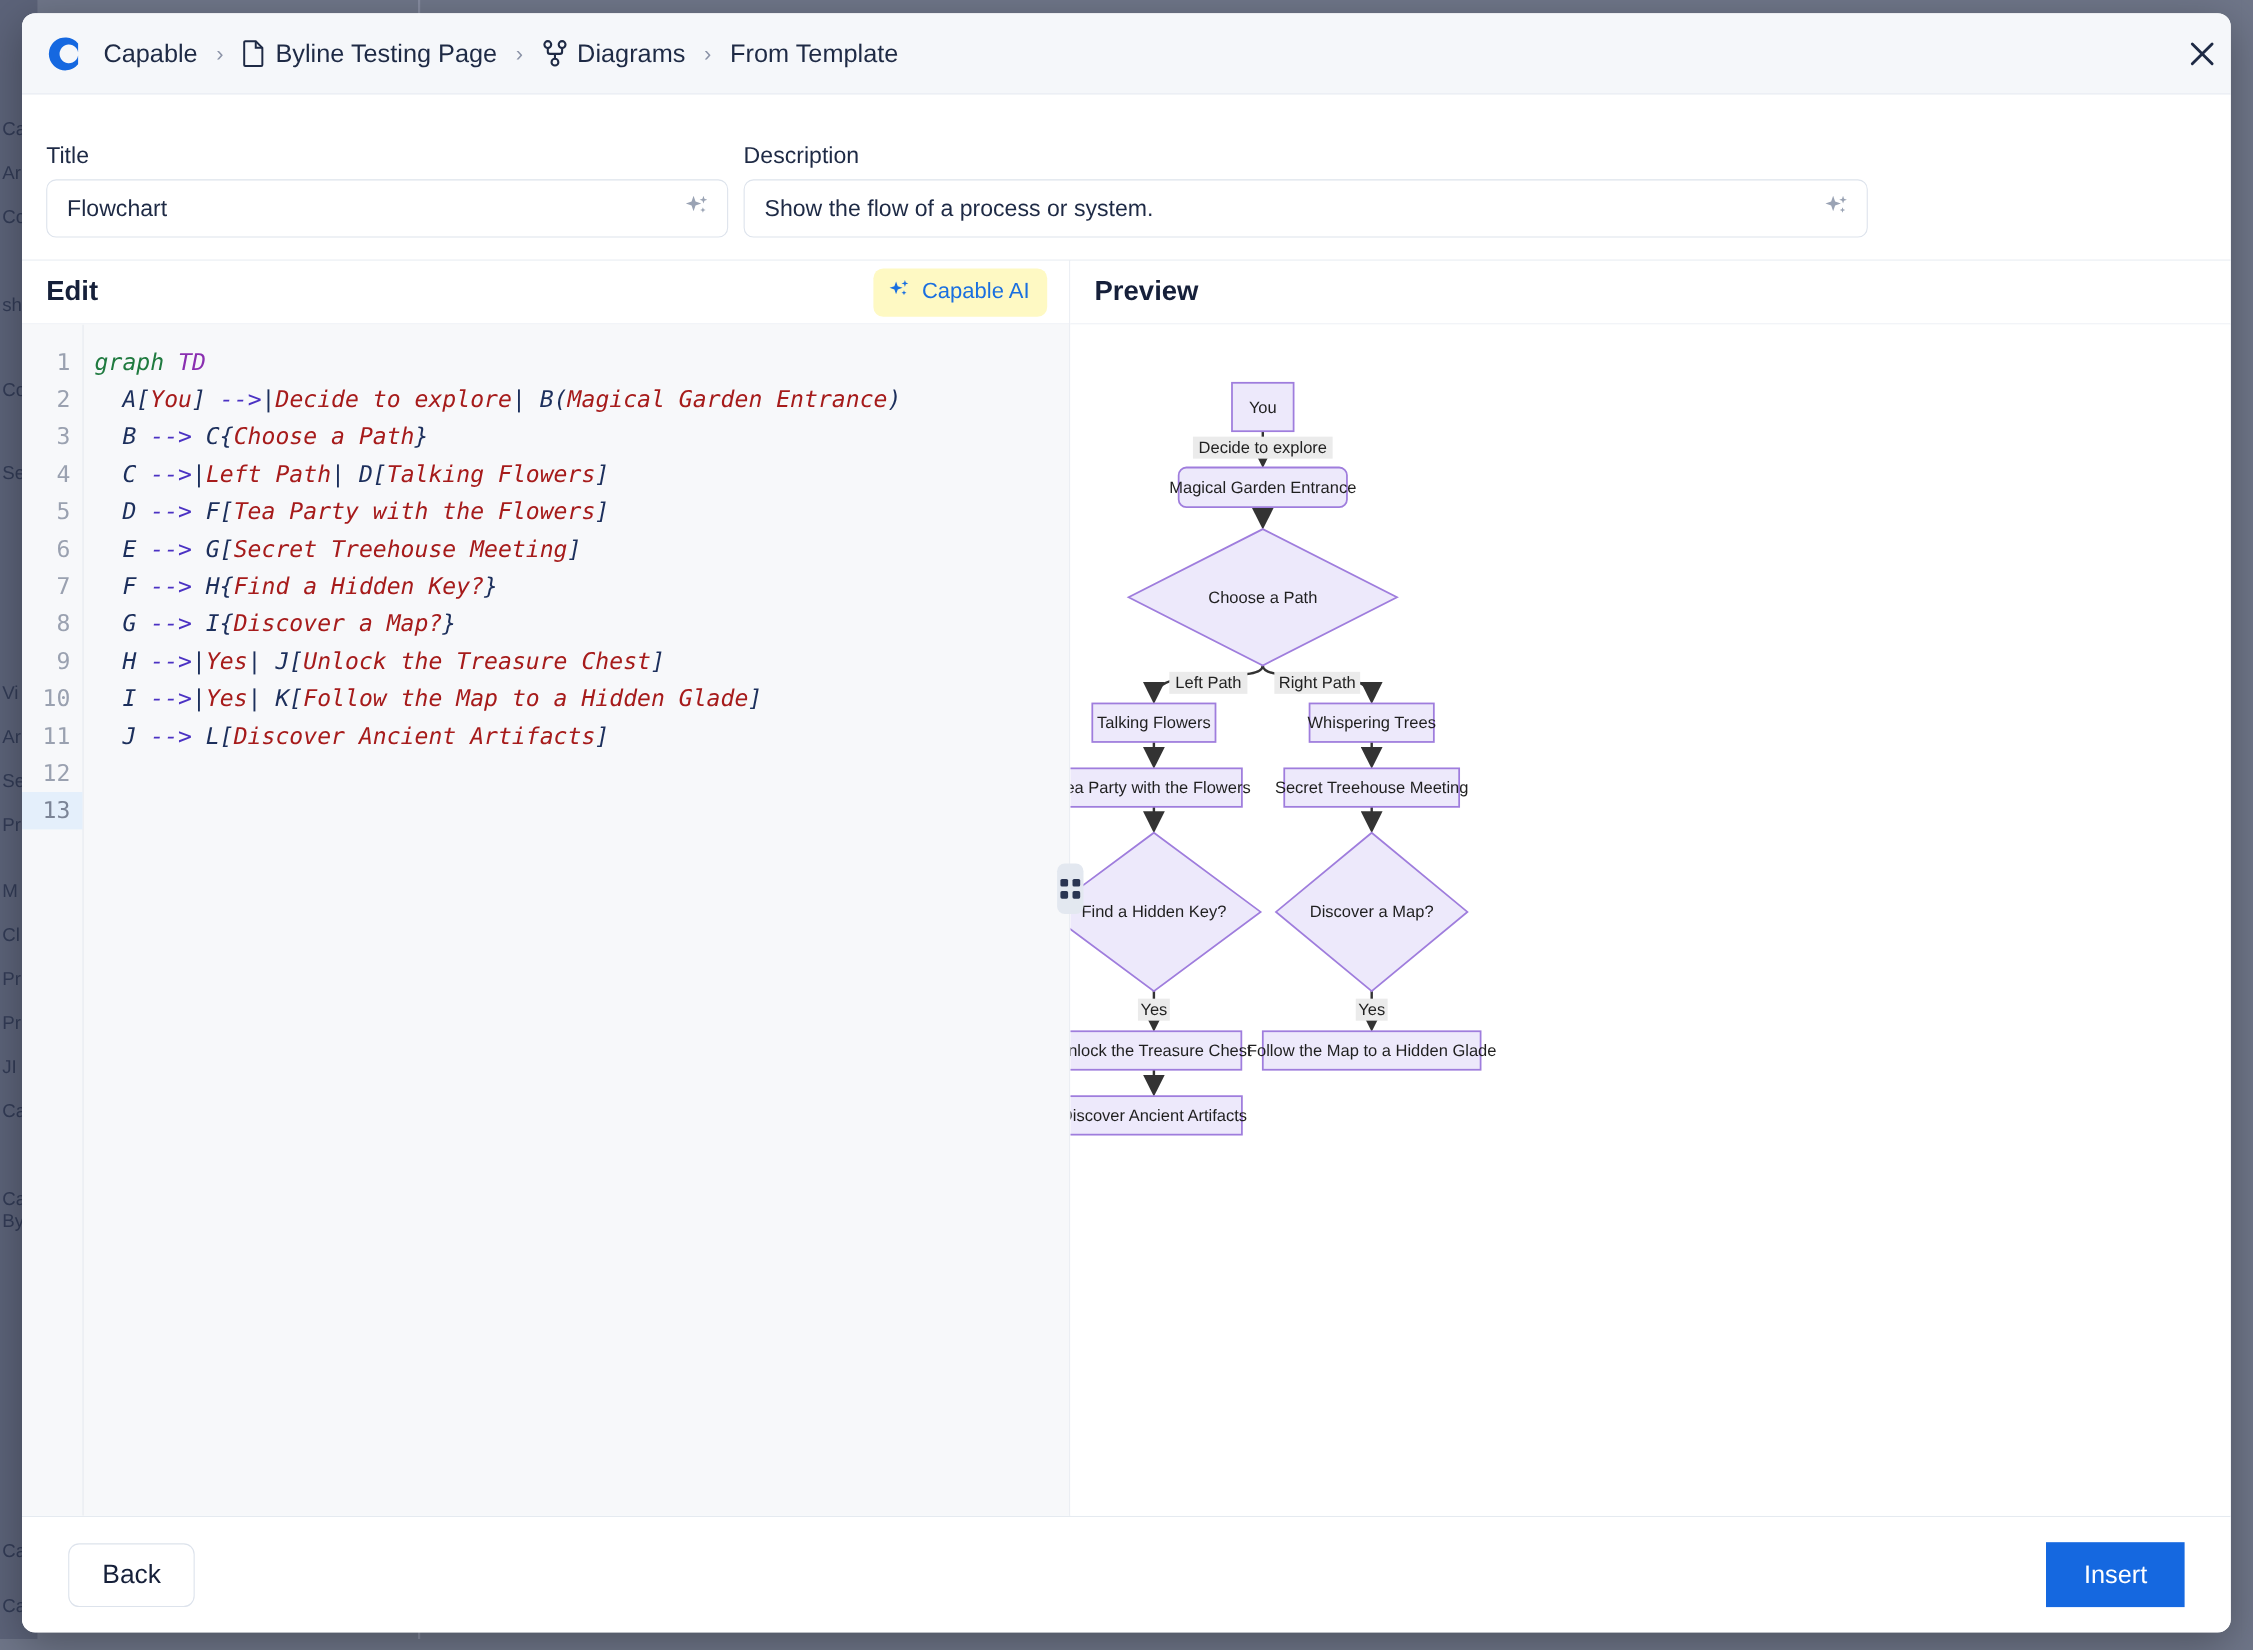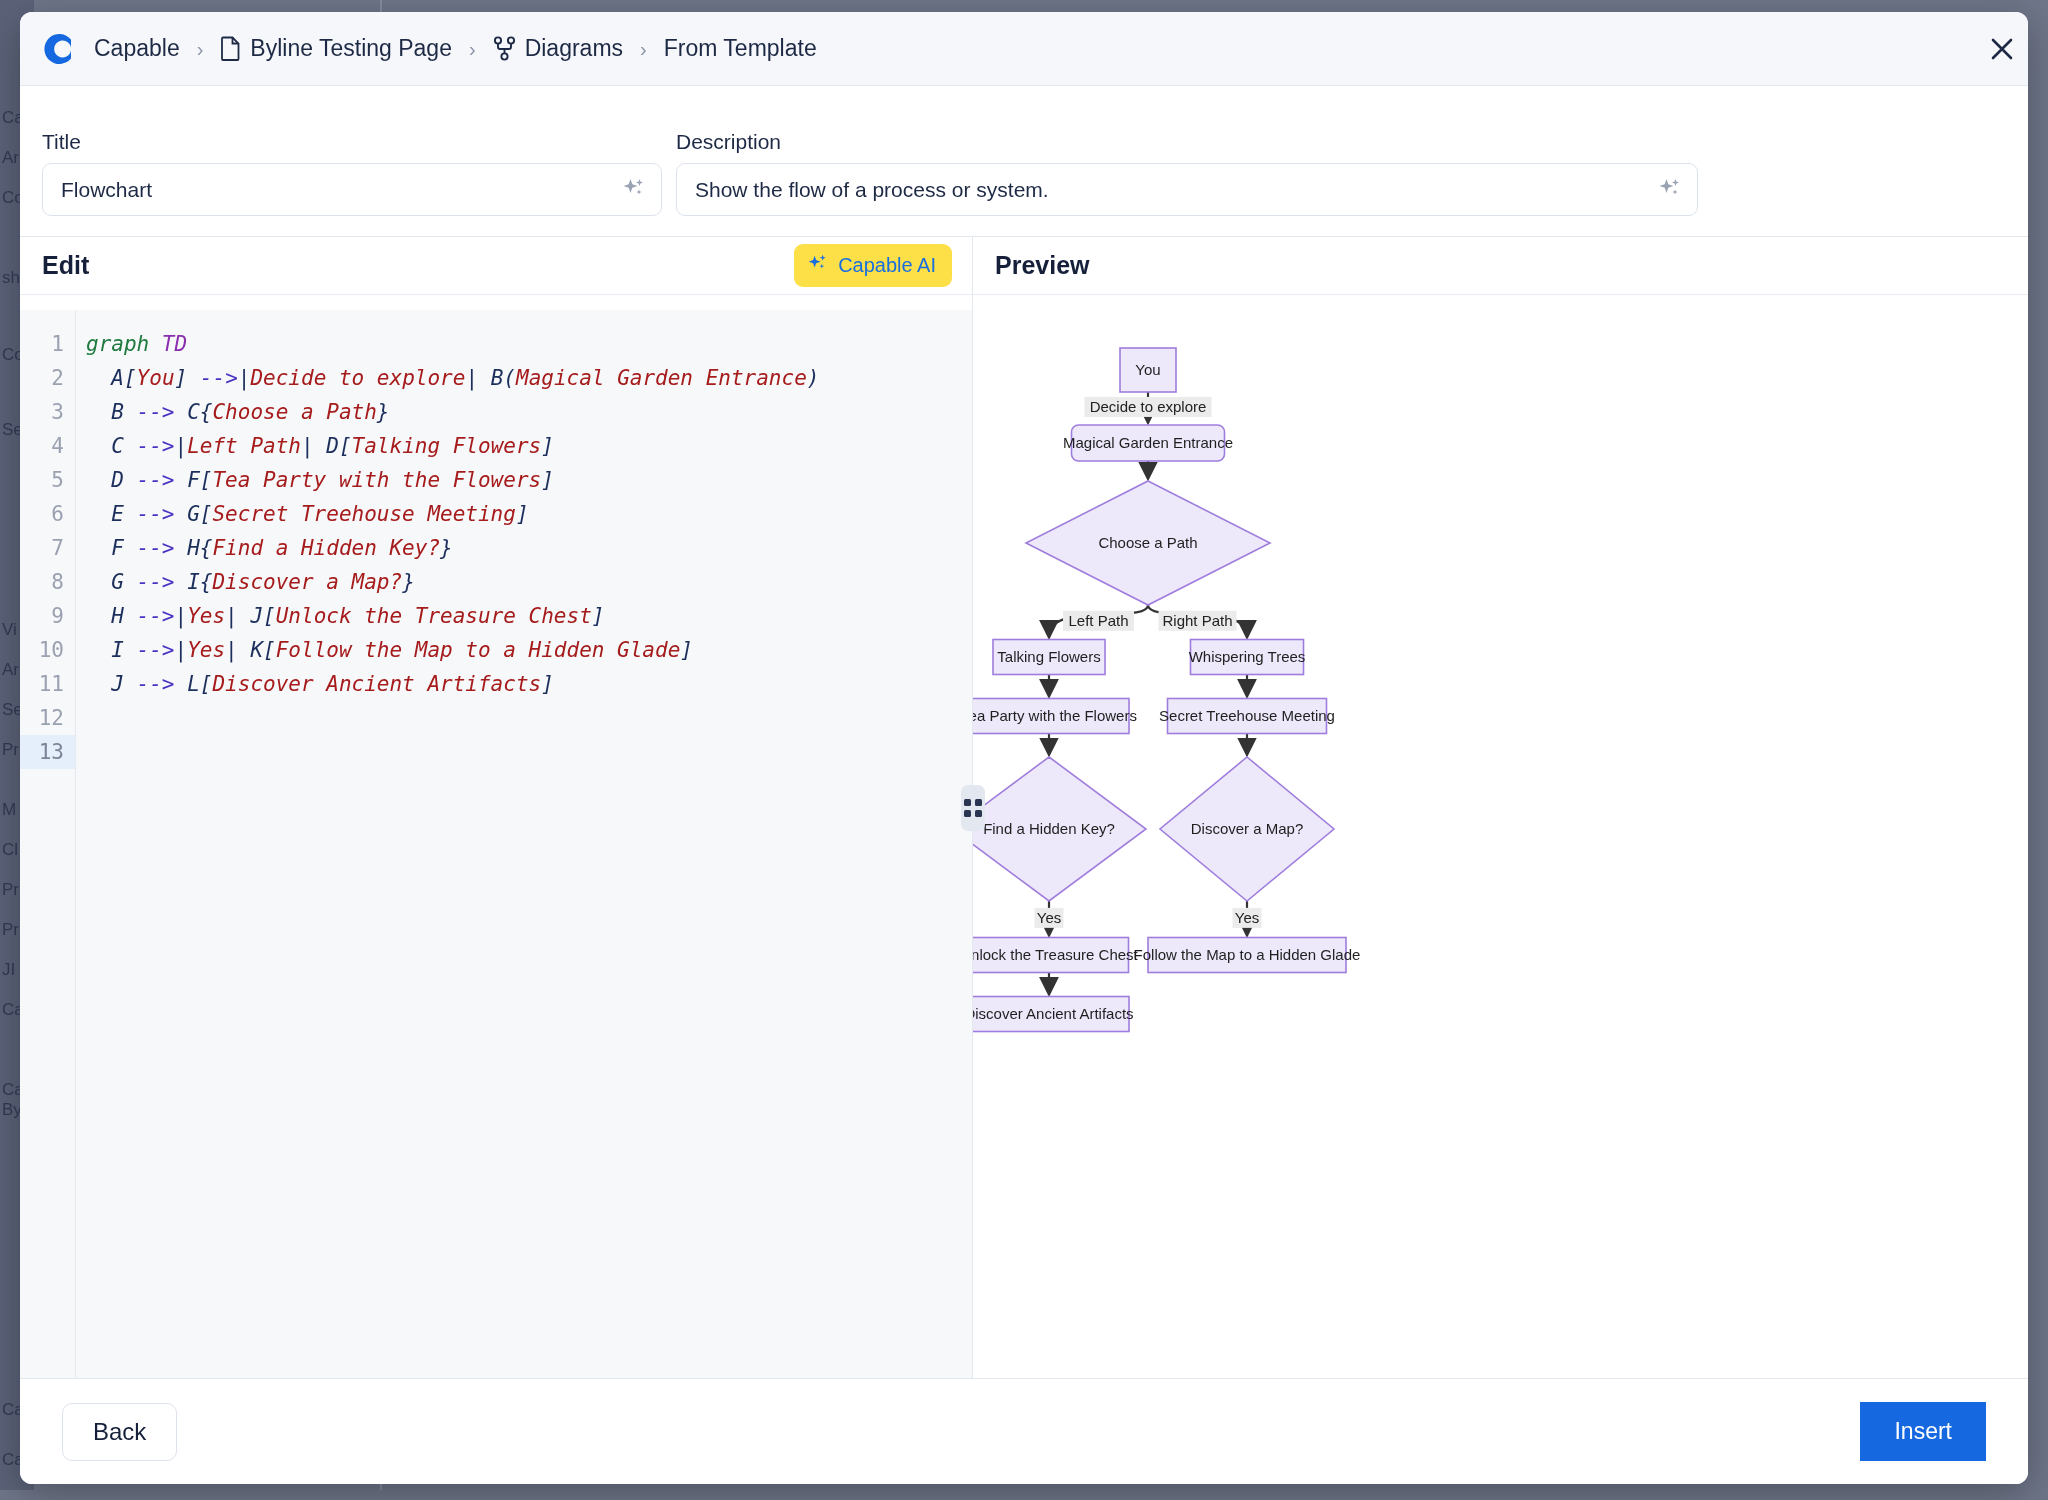--- a/index.html
+++ b/index.html
@@ -147,42 +147,41 @@
     min-height: 0;
     position: relative;
   }
   #edit-pane {
     width: 953px;
     flex: 0 0 953px;
     display: flex;
     flex-direction: column;
     border-right: 1px solid #e3e8ef;
     min-height: 0;
-    gap: 15px;
   }
   .pane-head {
     height: 58px;
     min-height: 58px;
     display: flex;
     align-items: center;
     padding: 0 20px 0 22px;
     border-bottom: 1px solid #e9edf3;
     background: #fff;
   }
   .pane-title {
     font-size: 25px;
     font-weight: bold;
     color: #16203a;
   }
   #ai-btn {
     margin-left: auto;
     display: flex;
     align-items: center;
     gap: 9px;
-    background: #fde047;
+    background: #fef9c3;
     color: #1a6fe0;
     font-size: 20px;
     border-radius: 9px;
     padding: 8px 16px 8px 13px;
     cursor: pointer;
   }
 
   
   #editor {
     flex: 1;

